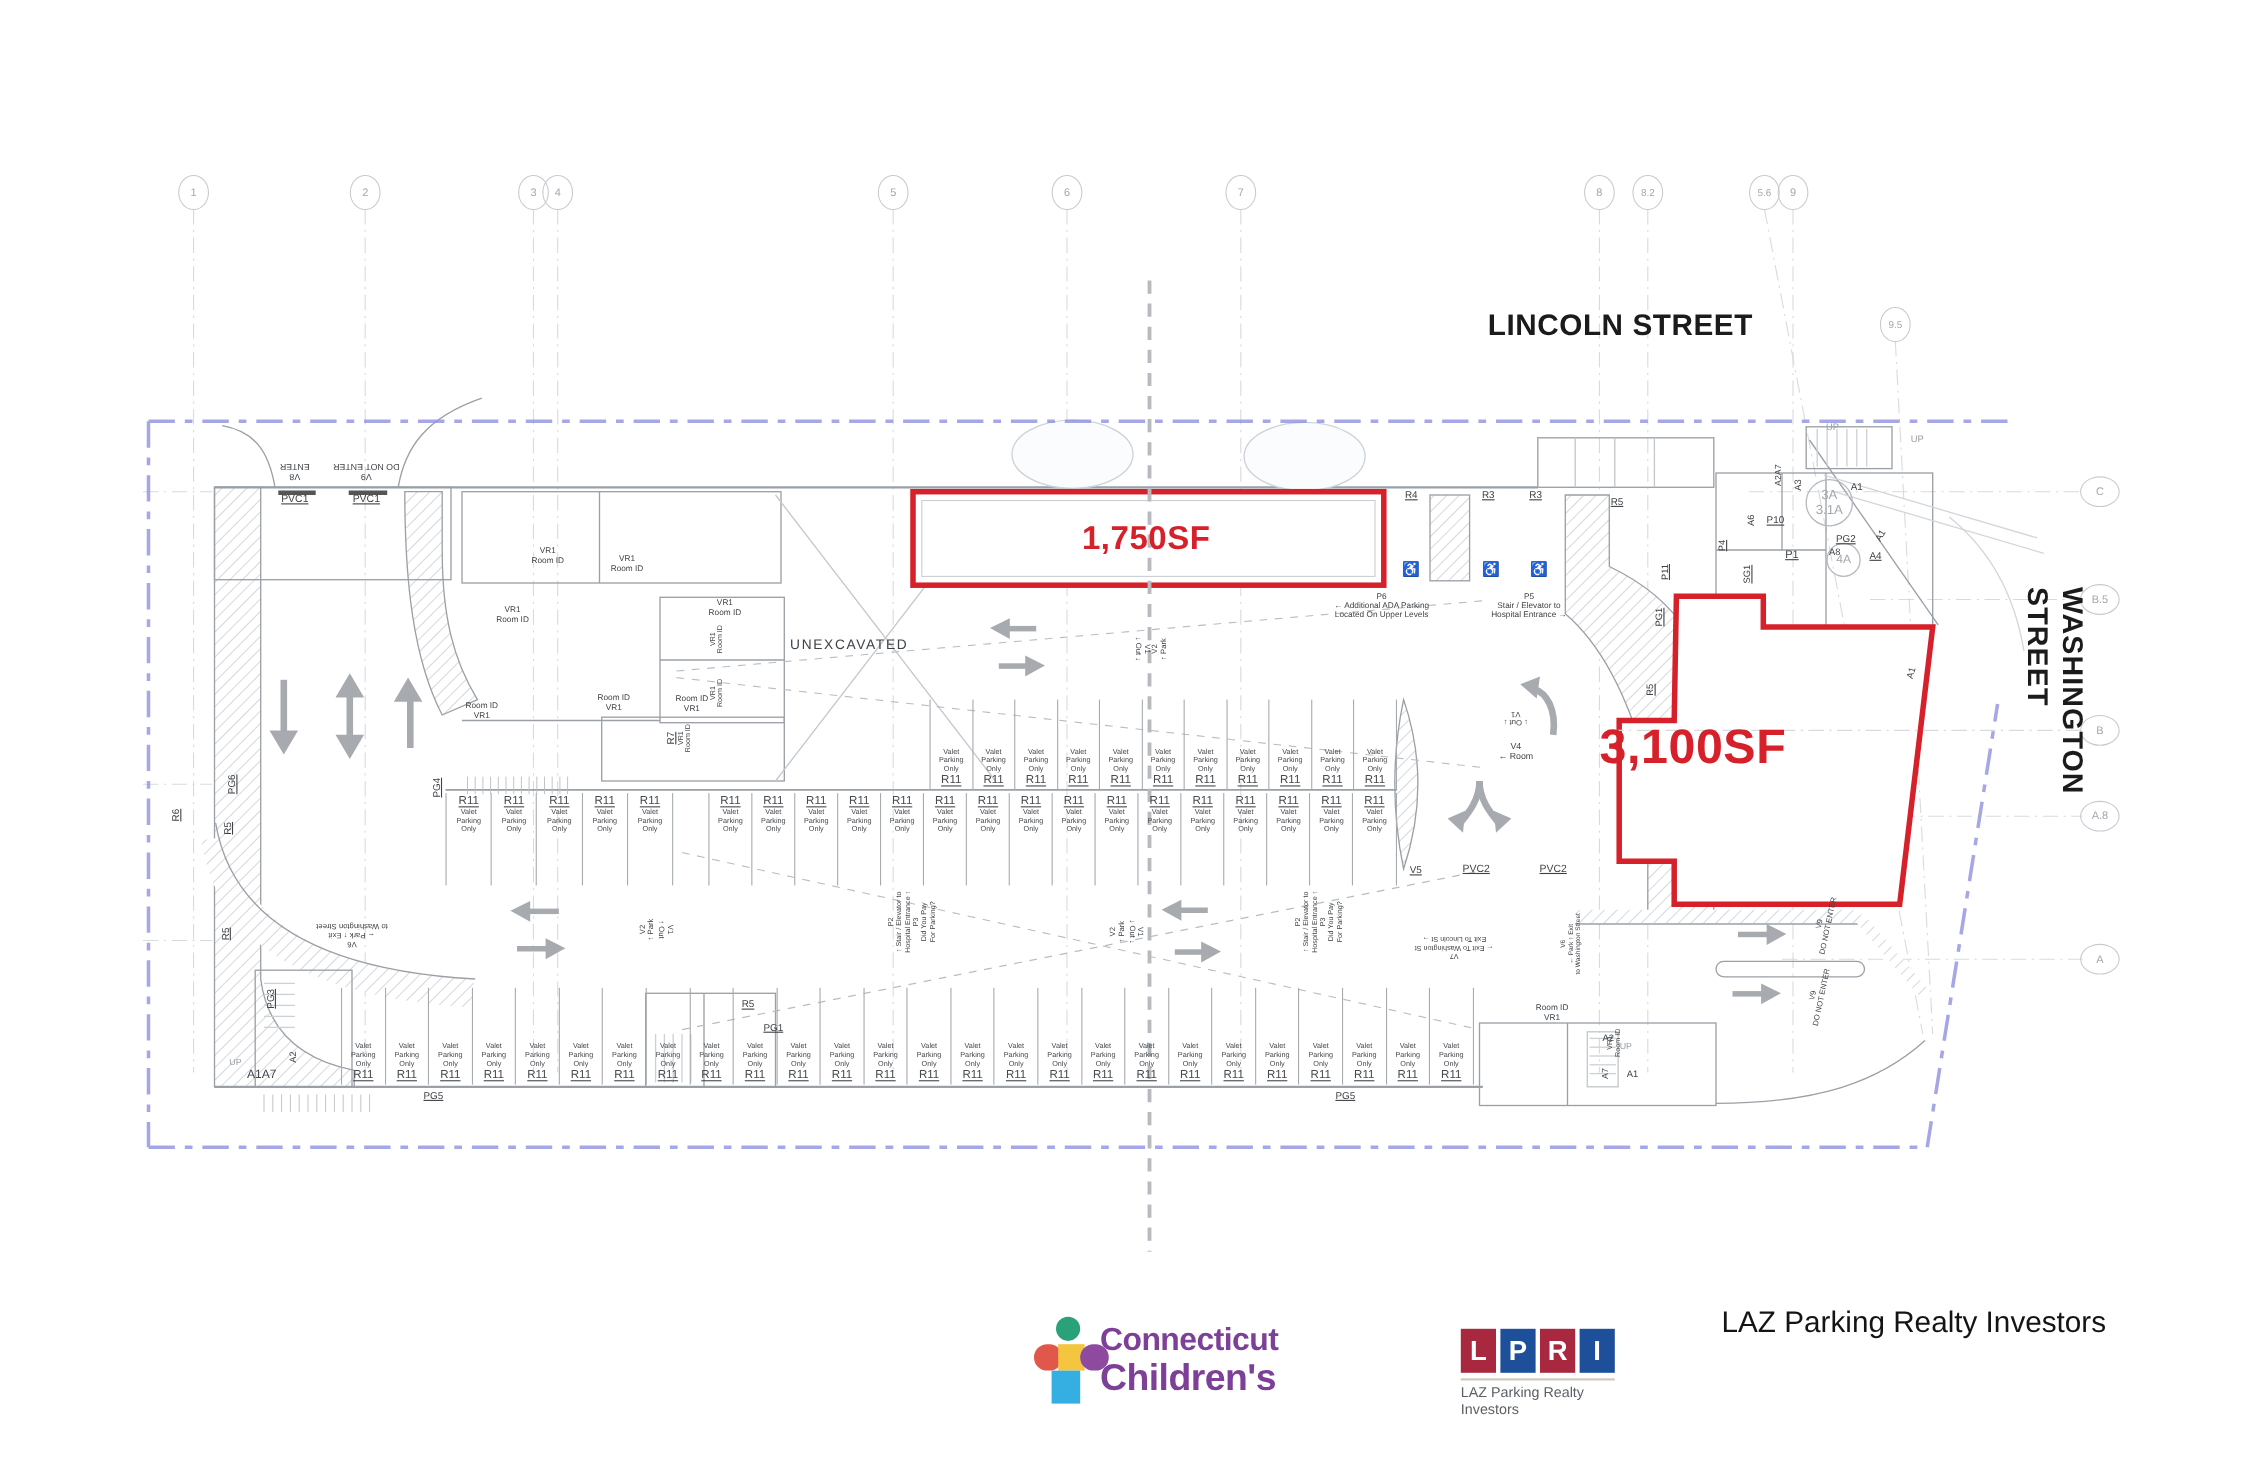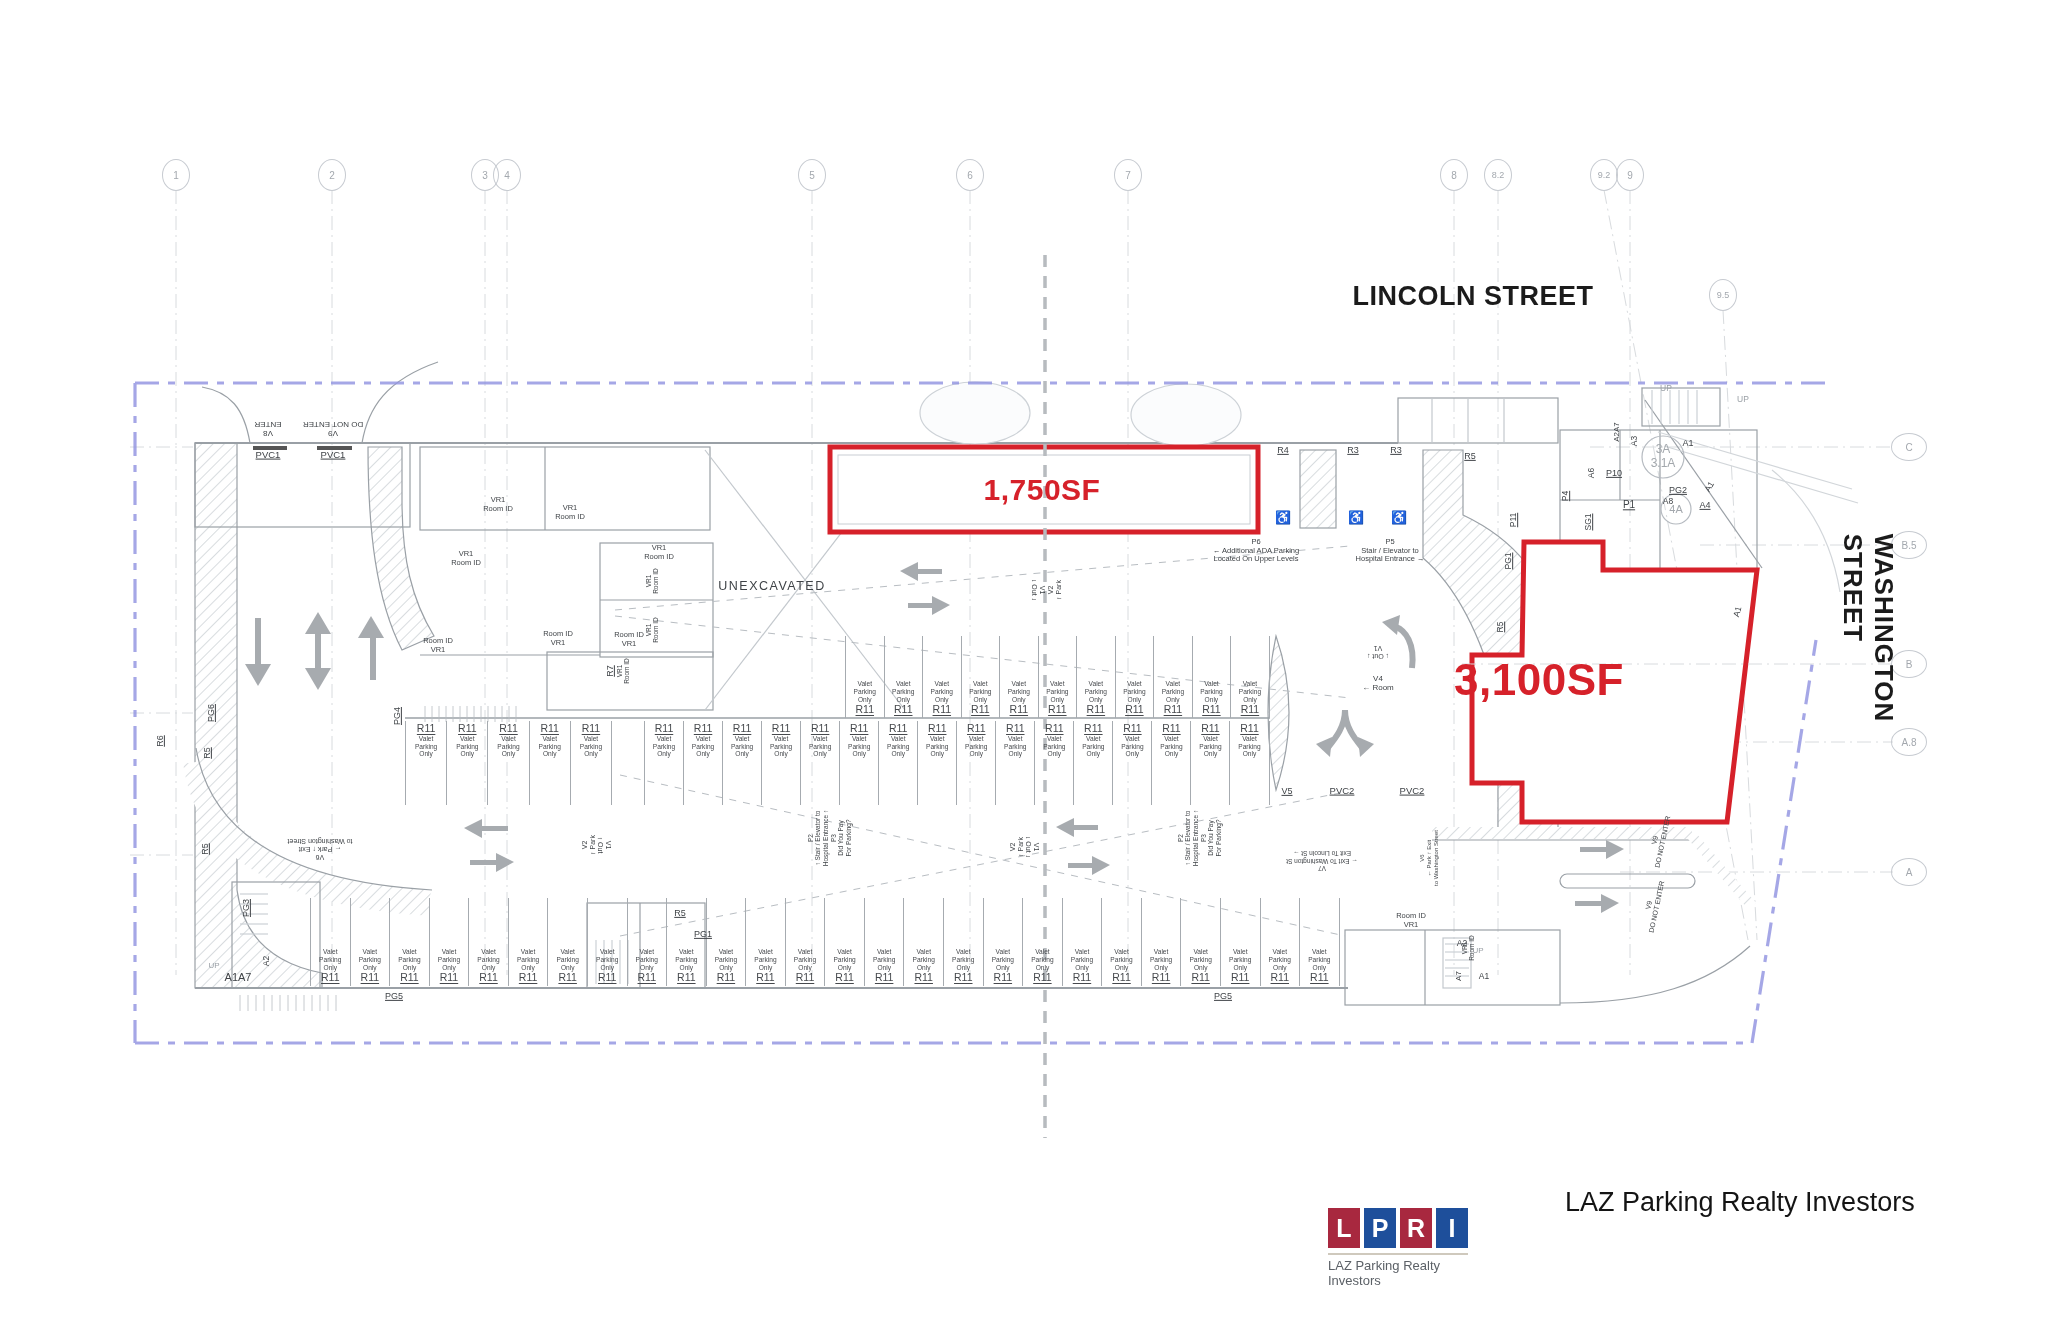--- a/index.html
+++ b/index.html
@@ -868,21 +868,21 @@
 <div id="bubblesLayer" class="layer">
       <div class="bub col" style="left: 176px; top: 175px;">1</div>
       <div class="bub col" style="left: 332px; top: 175px;">2</div>
       <div class="bub col" style="left: 485px; top: 175px;">3</div>
       <div class="bub col" style="left: 507px; top: 175px;">4</div>
       <div class="bub col" style="left: 812px; top: 175px;">5</div>
       <div class="bub col" style="left: 970px; top: 175px;">6</div>
       <div class="bub col" style="left: 1128px; top: 175px;">7</div>
       <div class="bub col" style="left: 1454px; top: 175px;">8</div>
       <div class="bub col" style="left: 1498px; top: 175px; font-size: 9px;">8.2</div>
-      <div class="bub col" style="left: 1604px; top: 175px; font-size: 9px;">9.2</div>
+      <div class="bub col" style="left: 1604px; top: 175px; font-size: 9px;">5.6</div>
       <div class="bub col" style="left: 1630px; top: 175px;">9</div>
       <div class="bub col" style="left: 1723px; top: 295px; font-size: 9px;">9.5</div>
       <div class="bub row" style="left: 1909px; top: 447px;">C</div>
       <div class="bub row" style="left: 1909px; top: 545px;">B.5</div>
       <div class="bub row" style="left: 1909px; top: 664px;">B</div>
       <div class="bub row" style="left: 1909px; top: 742px;">A.8</div>
       <div class="bub row" style="left: 1909px; top: 872px;">A</div>
     </div>
 <div id="zonesLayer" class="layer">
       <div class="zoneLbl" style="left: 1042px; top: 490px; font-size: 30px; color: rgb(214, 33, 42);">1,750SF</div>
@@ -890,20 +890,31 @@
     </div>
 
 <div id="street-top" class="street" style="left:1473px;top:296px;">LINCOLN STREET</div>
 <div id="street-right" class="street" style="left:1868px;top:628px;">WASHINGTON STREET</div>
 
 <div id="titleblock">
   <div>LAZ Parking Realty Investors</div>
 </div>
 
 
+<div id="ctch">
+  <svg width="82" height="95">
+    <circle cx="33" cy="16" r="11" fill="#2aa179"></circle>
+    <rect x="2" y="30" width="26" height="24" rx="12" fill="#e2574c"></rect>
+    <rect x="24" y="30" width="24" height="24" fill="#f4c53f"></rect>
+    <rect x="44" y="30" width="26" height="24" rx="12" fill="#8e4a9e"></rect>
+    <rect x="18" y="54" width="26" height="30" fill="#35aee2"></rect>
+  </svg>
+  <div class="t1">Connecticut</div>
+  <div class="t2">Children's</div>
+</div>
 
 <div id="lpri">
   <div class="squares" id="lpriSquares">
         <div class="sq" style="background: rgb(168, 40, 63);">L</div>
         <div class="sq" style="background: rgb(30, 79, 155);">P</div>
         <div class="sq" style="background: rgb(168, 40, 63);">R</div>
         <div class="sq" style="background: rgb(30, 79, 155);">I</div>
       </div>
   <div class="rule"></div>
   <div class="tag">LAZ Parking Realty Investors</div>

